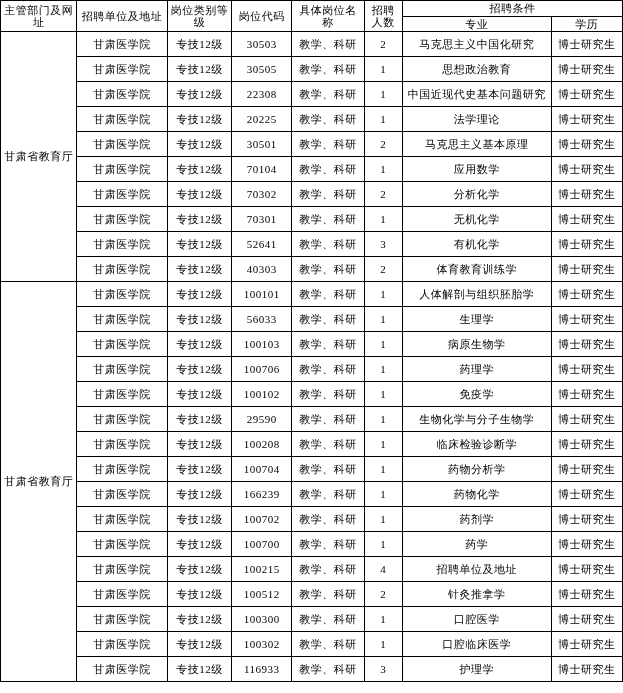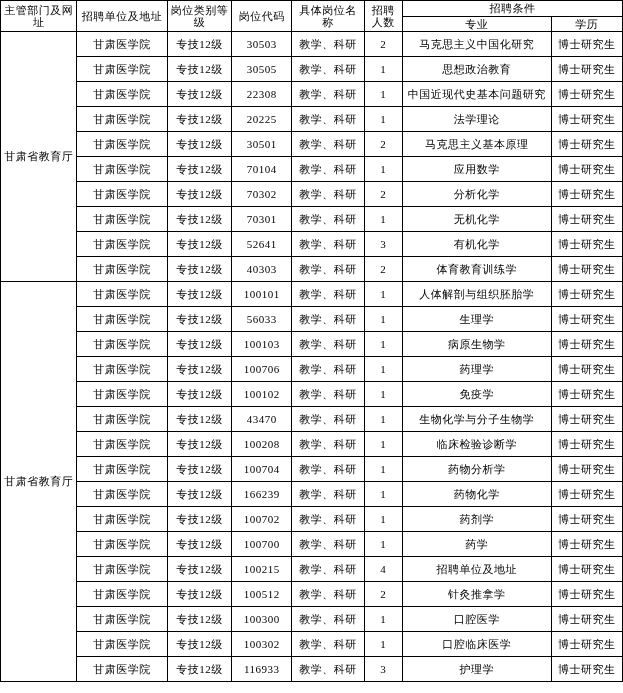--- a/index.html
+++ b/index.html
@@ -220,21 +220,21 @@
       <td>专技12级</td>
       <td>100102</td>
       <td>教学、科研</td>
       <td>1</td>
       <td class="major">免疫学</td>
       <td>博士研究生</td>
     </tr>
     <tr>
       <td>甘肃医学院</td>
       <td>专技12级</td>
-      <td>43470</td>
+      <td>29590</td>
       <td>教学、科研</td>
       <td>1</td>
       <td class="major">生物化学与分子生物学</td>
       <td>博士研究生</td>
     </tr>
     <tr>
       <td>甘肃医学院</td>
       <td>专技12级</td>
       <td>100208</td>
       <td>教学、科研</td>

